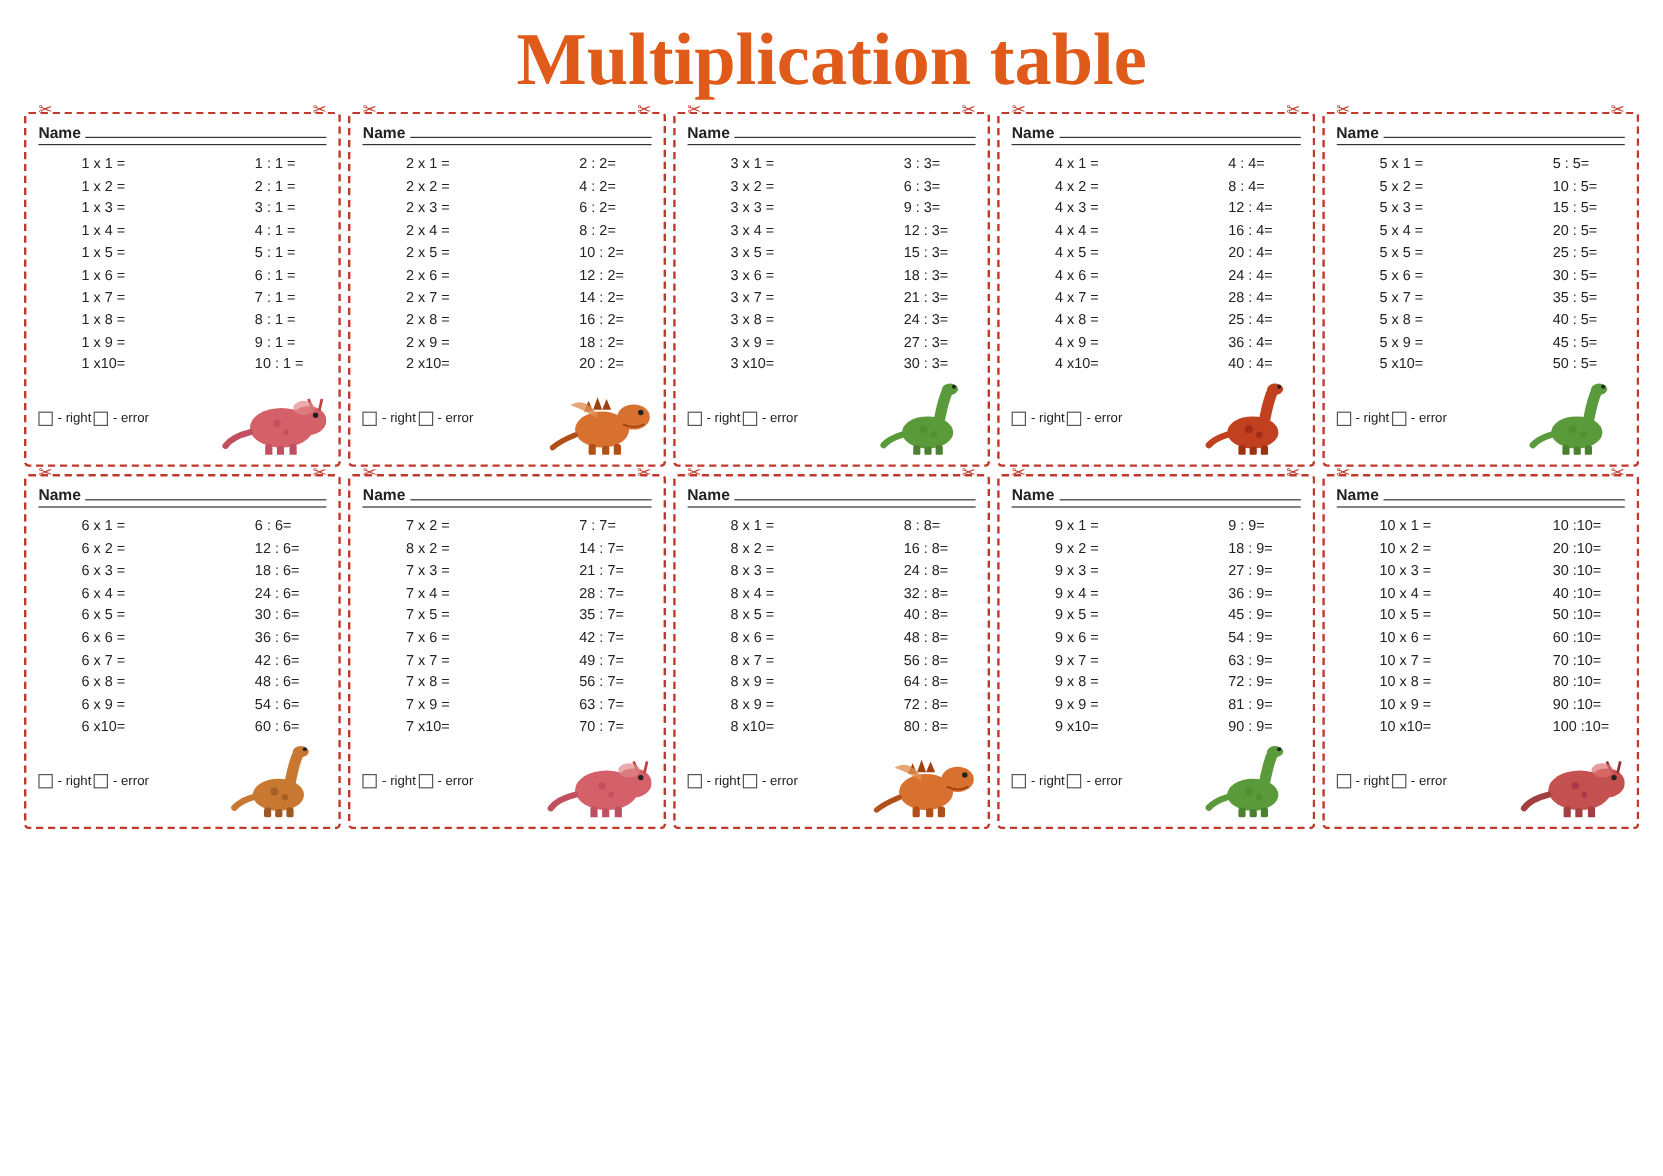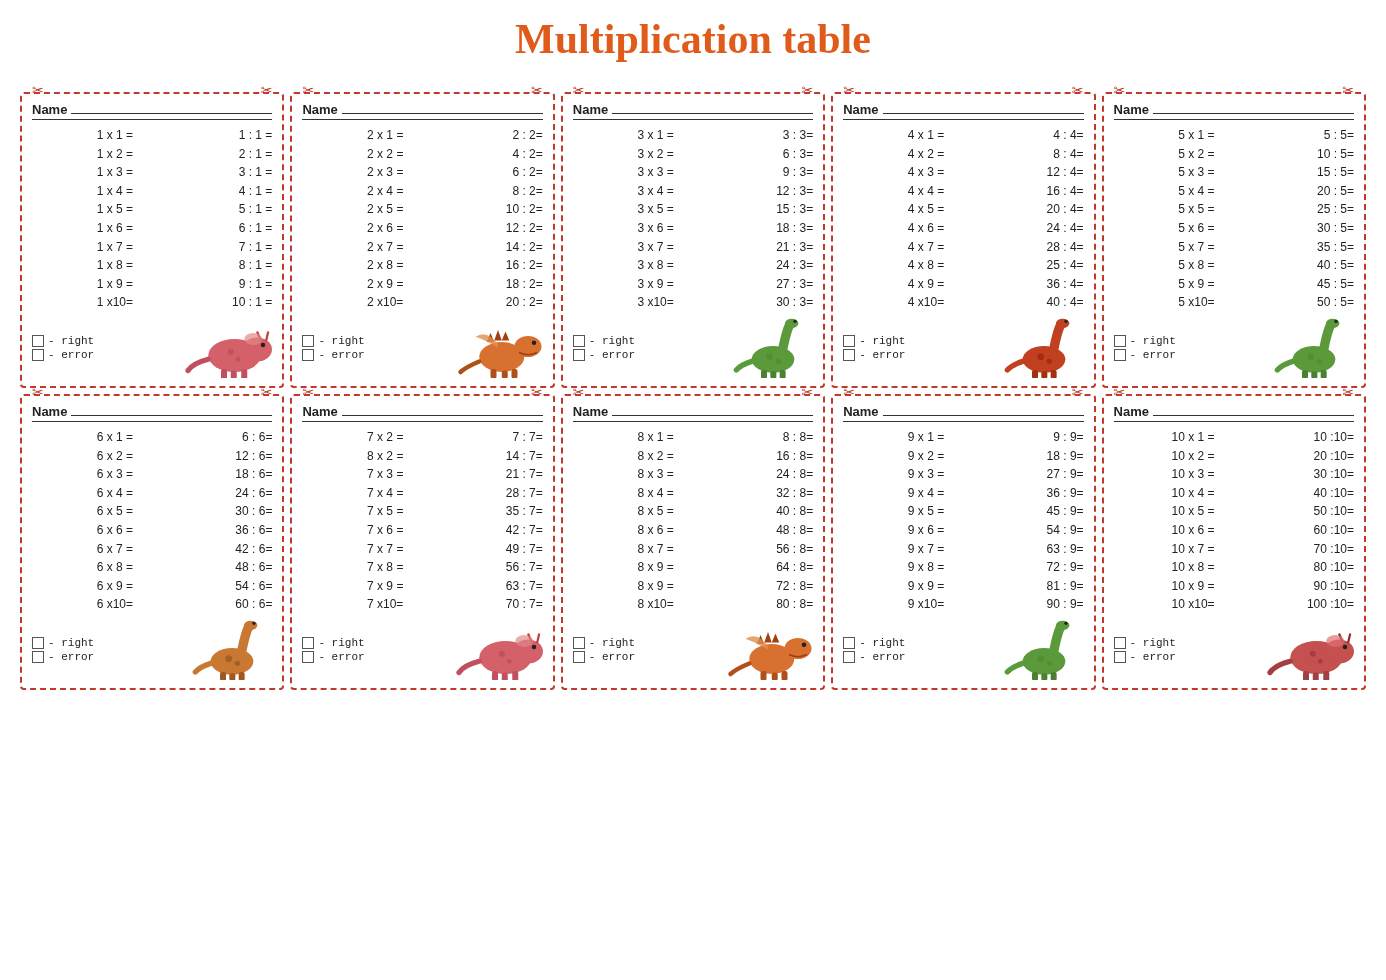--- a/index.html
+++ b/index.html
@@ -6,39 +6,38 @@
     body {
       background: #fff;
       font-family: Arial, sans-serif;
       width: 1386px;
       min-height: 980px;
       padding: 10px 20px 20px;
     }
     h1 {
       text-align: center;
       color: #e05a1a;
-      font-size: 42px;
+      font-size: 62px;
       font-weight: bold;
       font-family: Georgia, serif;
-      margin-bottom: 24px;
+      margin-bottom: 2px;
       padding: 5px 0;
     }
     .grid {
       display: grid;
       grid-template-columns: repeat(5, 1fr);
       gap: 6px;
       margin-bottom: 6px;
     }
     .card {
       border: 2px dashed #c0392b;
       border-radius: 4px;
       padding: 8px 10px 8px 10px;
       position: relative;
       background: #fff;
-      text-align: right;
     }
     .card::before {
       content: '✂';
       position: absolute;
       top: -12px;
       left: 10px;
       color: #c0392b;
       font-size: 14px;
     }
     .card::after {
@@ -86,25 +85,24 @@
       min-width: 60px;
     }
     .card-footer {
       display: flex;
       align-items: center;
       margin-top: 6px;
       gap: 6px;
     }
     .legend {
       display: flex;
-      flex-direction: column;
+      flex-direction: row;
       gap: 2px;
       font-size: 11px;
       color: #222;
-      font-family: Liberation Mono, monospace;
     }
     .legend-item {
       display: flex;
       align-items: center;
       gap: 4px;
     }
     .legend-box {
       width: 12px;
       height: 12px;
       border: 1.5px solid #555;

